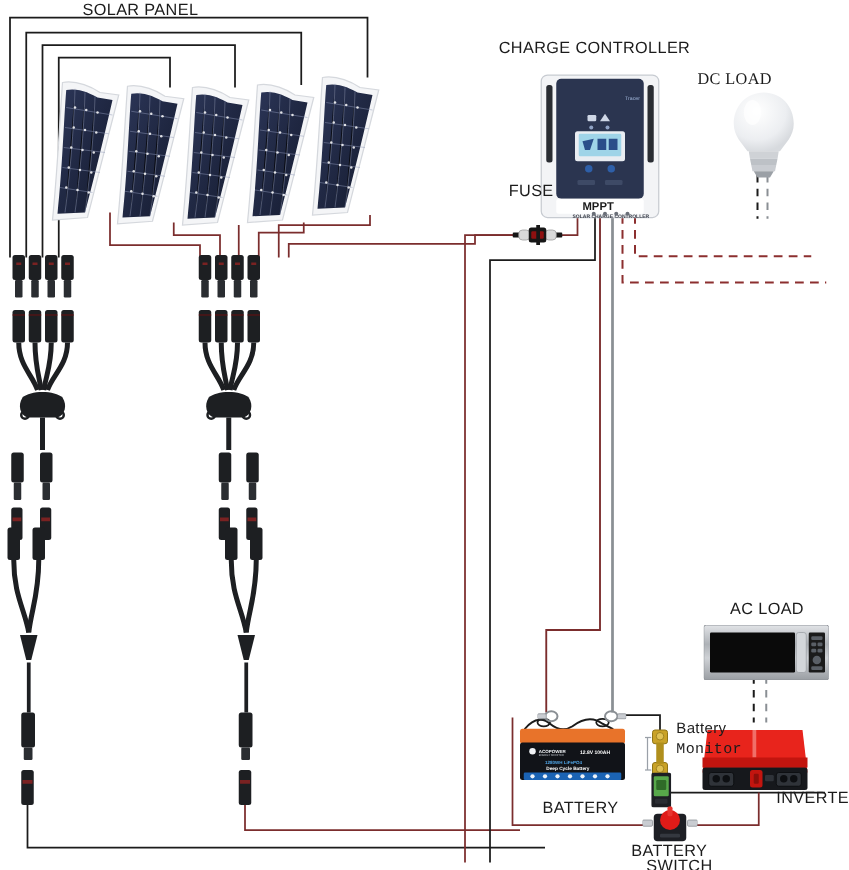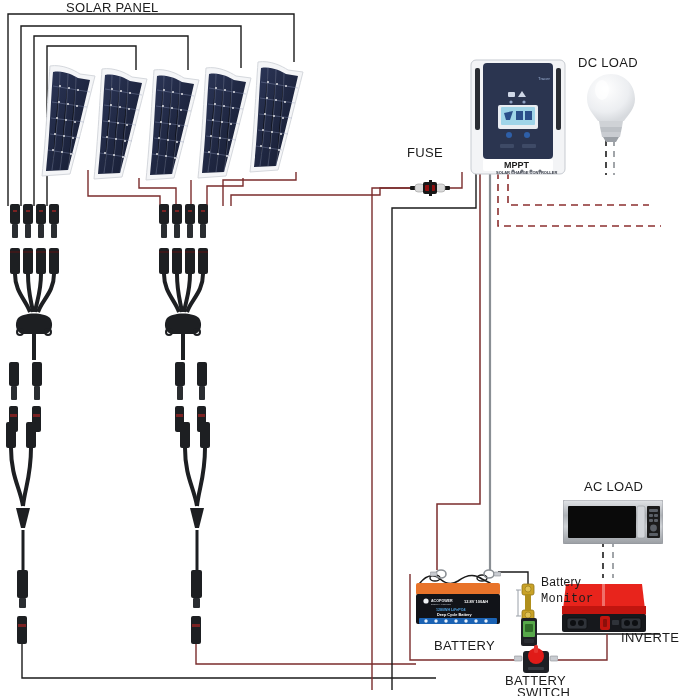--- a/index.html
+++ b/index.html
@@ -340,21 +340,21 @@
           <rect x="13" y="152" width="11" height="28" rx="2"></rect>
         <rect x="15" y="180" width="7" height="10" rx="1" fill="#2a2d31"></rect>
         </g>
       <g fill="#1d1f22">
           <rect x="13" y="198" width="10" height="28" rx="2"></rect>
         <rect x="14" y="206" width="8" height="3" fill="#7a2222"></rect>
         </g>
     </svg>
   </div>
 
-  <div class="node" style="left:432px;top:58px;width:96px;height:118px;margin-left:38px;">
+  <div class="node" style="left:432px;top:58px;width:96px;height:118px;">
     <svg width="96" height="118" viewBox="0 0 96 118" xmlns="http://www.w3.org/2000/svg">
       <rect x="1" y="2" width="94" height="114" rx="5" fill="#f3f4f6" stroke="#c7cbd1" stroke-width="1"></rect>
       <rect x="5" y="10" width="5" height="62" rx="2" fill="#2a2d33"></rect>
       <rect x="86" y="10" width="5" height="62" rx="2" fill="#2a2d33"></rect>
       <rect x="13" y="5" width="70" height="96" rx="4" fill="#2b3550"></rect>
       <text x="68" y="22" font-size="4.2" fill="#9fb4d8" font-family="Liberation Sans, sans-serif">Tracer</text>
       <g fill="#cfd7e6">
         <rect x="38" y="34" width="7" height="5" rx="1"></rect>
         <path d="M52,33 L56,39 L48,39 Z"></path>
       </g>
@@ -536,22 +536,23 @@
         <rect x="86" y="19" width="4" height="3" rx="1"></rect>
         <rect x="91" y="19" width="4" height="3" rx="1"></rect>
         <circle cx="90.5" cy="28" r="3.4"></circle>
         <rect x="86" y="33" width="9" height="3" rx="1"></rect>
       </g>
     </svg>
   </div>
 
   <div class="lbl" style="left:66px;top:0px;">SOLAR PANEL</div>
 
-
-  <div class="lbl" style="left:578px;top:55px;">DC LOAD</div>
+  <div class="lbl" style="left:399px;top:30px;">CHARGE CONTROLLER</div>
+
+  <div class="lbl" style="left:558px;top:55px;font-family:Liberation Serif, serif;">DC LOAD</div>
 
   <div class="lbl" style="left:407px;top:145px;">FUSE</div>
 
   <div class="lbl" style="left:584px;top:479px;text-align:right;">AC LOAD</div>
 
   <div class="lbl" style="left:621px;top:630px;">INVERTER</div>
 
   <div class="lbl" style="left:434px;top:638px;">BATTERY</div>
 
   <div class="lbl sm" style="left:541px;top:575px;">Battery</div>

